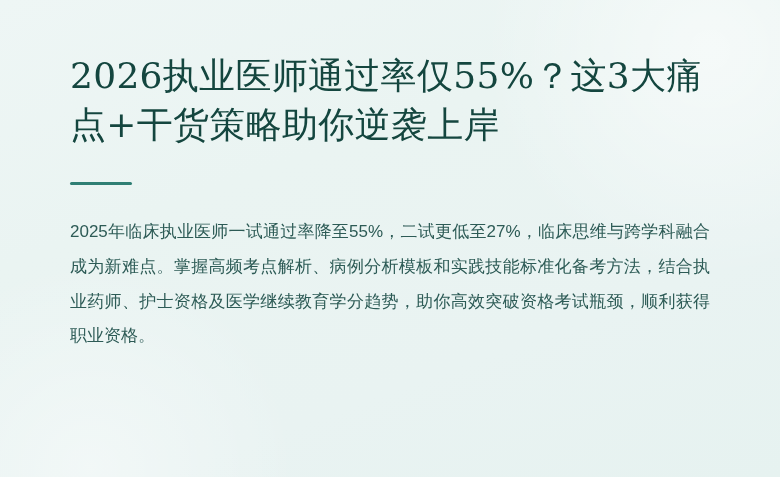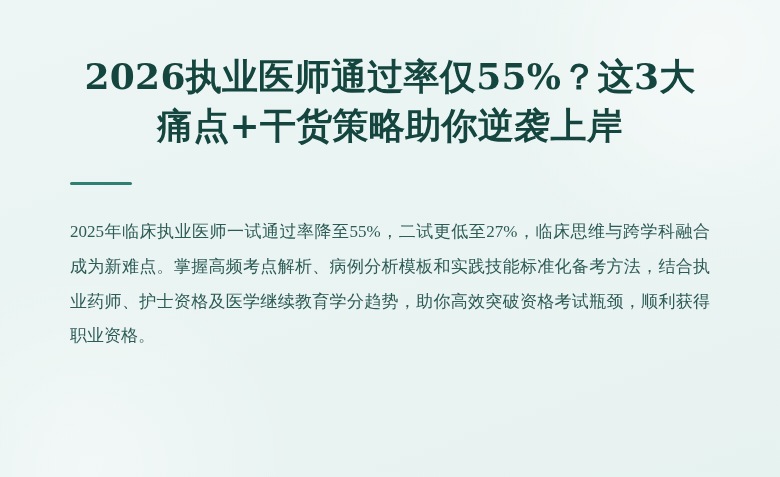--- a/index.html
+++ b/index.html
@@ -42,39 +42,38 @@
     background: radial-gradient(circle at 50% 50%, rgba(255,255,255,0.40), rgba(255,255,255,0) 70%);
     pointer-events: none;
   }
   .content {
     position: relative;
     z-index: 2;
     padding: 52px 70px 0 70px;
   }
   .title {
     font-family: "DejaVu Serif", "Liberation Serif", serif;
-    font-weight: bold;
+    font-weight: normal;
     font-size: 36px;
     line-height: 1.36;
     color: #14463f;
     letter-spacing: 0.3px;
     margin: 0;
     max-width: 660px;
-    text-align: center;
   }
   .rule {
     margin-top: 32px;
     width: 62px;
     height: 3px;
     background: #2f7f74;
     border-radius: 2px;
   }
   .summary {
     margin-top: 30px;
-    font-family: Liberation Serif, serif;
+    font-family: Liberation Sans, sans-serif;
     font-size: 17px;
     line-height: 2.05;
     color: #2d5b56;
     max-width: 645px;
     text-align: justify;
     text-justify: inter-ideograph;
   }
 </style>
 </head>
 <body>

